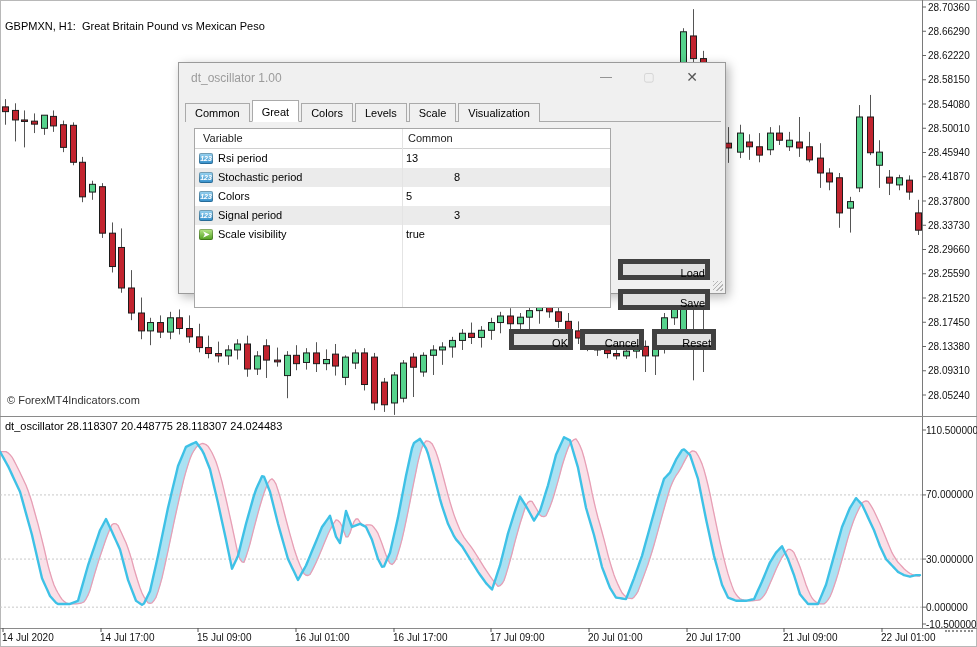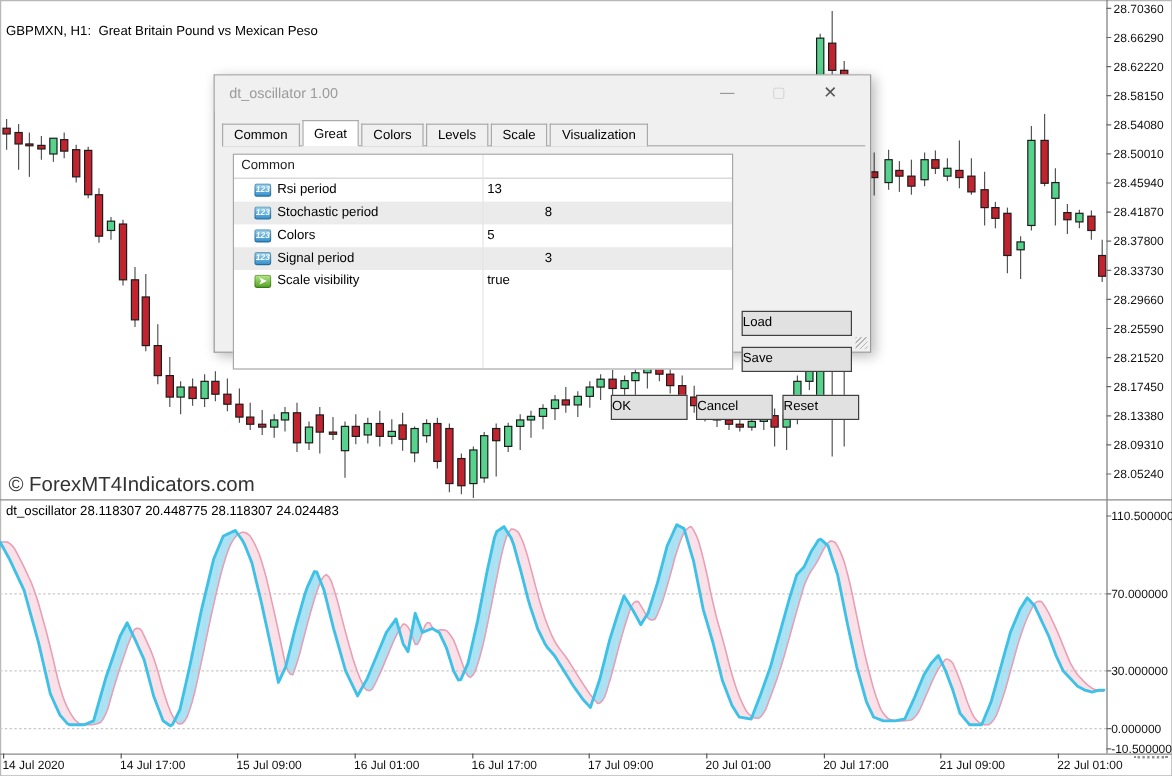--- a/index.html
+++ b/index.html
@@ -1,21 +1,21 @@
 <!DOCTYPE html>
 <html><head>
 <meta charset="utf-8">
 <style>
   html,body{margin:0;padding:0;background:#d8d8d8;}
   #root{position:relative;width:977px;height:647px;background:#fff;overflow:hidden;
         font-family:"Liberation Sans",sans-serif;box-shadow:inset 0 0 0 1px #b8b8b8;}
   #chart-svg{position:absolute;left:0;top:0;}
   #chart-svg text{font-family:"Liberation Sans",sans-serif;font-size:10px;fill:#111;}
   .chart-title{position:absolute;left:5px;top:20px;font-size:11px;color:#000;white-space:pre;}
-  .watermark{position:absolute;left:7px;top:394px;font-size:17px;color:#333;}
+  .watermark{position:absolute;left:7px;top:394px;font-size:11px;color:#333;}
   .osc-label{position:absolute;left:5px;top:420px;font-size:11px;color:#000;white-space:pre;}
 
   
   #dialog{position:absolute;left:178px;top:62px;width:548px;height:232px;background:#f0f0f0;
           border:1px solid #9a9a9a;box-sizing:border-box;box-shadow:3px 3px 10px rgba(0,0,0,.28);
           font-size:11px;color:#000;}
   .titlebar{position:absolute;left:0;top:0;right:0;height:30px;background:#f0f0f0;}
   .dlg-title{position:absolute;left:12px;top:8px;font-size:12px;color:#9b9b9b;}
   .winbtn{position:absolute;top:0;width:42px;height:28px;text-align:center;line-height:28px;
           font-size:12px;cursor:default;}
@@ -28,29 +28,29 @@
        margin-right:2px;position:relative;bottom:-1px;white-space:nowrap;}
   .tab.active{background:#fff;padding-top:5px;border-bottom:1px solid #fff;z-index:2;}
   .ptable{position:absolute;left:15px;top:65px;width:417px;height:180px;background:#fff;
           border:1px solid #a7a7a7;box-sizing:border-box;overflow:hidden;}
   .ptable .colline{position:absolute;left:207px;top:0;bottom:0;width:1px;background:#e4e4e4;}
   .thead{display:flex;height:19px;line-height:19px;border-bottom:1px solid #d0d0d0;color:#222;}
   .thead .h1{width:207px;padding-left:8px;box-sizing:border-box;}
   .thead .h2{padding-left:6px;}
   .trow{display:flex;height:19px;line-height:19px;}
   .trow.alt{background:#ebebeb;gap:48px;}
-  .cell-var{width:207px;display:flex;align-items:center;box-sizing:border-box;padding-left:17px;}
+  .cell-var{width:207px;display:flex;align-items:center;box-sizing:border-box;padding-left:4px;}
   .cell-val{padding-left:4px;}
   .picon{display:inline-block;width:14px;height:11px;border-radius:2px;margin-right:5px;
          font-size:7px;font-weight:bold;font-style:italic;color:#fff;text-align:center;
          line-height:11px;box-shadow:inset 0 0 0 1px rgba(0,0,0,.25);}
   .picon.numeric{background:linear-gradient(#9ed6f2 0%,#2f8cc9 100%);}
   .picon.bool{background:linear-gradient(#b9e98a 0%,#4f9f1e 100%);font-style:normal;font-size:8px;}
-  .btn{position:absolute;background:#e1e1e1;border:1px solid #404040;box-sizing:border-box;
-       text-align:left;font-size:11px;font-family:"Liberation Sans",sans-serif;
+  .btn{position:absolute;background:#e1e1e1;border:5px solid #404040;box-sizing:border-box;
+       text-align:right;font-size:11px;font-family:"Liberation Sans",sans-serif;
        height:21px;line-height:19px;cursor:default;}
   .btn.load{left:439px;top:196px;width:92px;}
   .btn.save{left:439px;top:226px;width:92px;}
   .btn.ok{left:330px;top:266px;width:64px;}
   .btn.cancel{left:401px;top:266px;width:64px;}
   .btn.reset{left:473px;top:266px;width:64px;}
   .grip{position:absolute;right:2px;bottom:2px;width:10px;height:10px;
         background:repeating-linear-gradient(135deg,#b5b5b5 0 1px,transparent 1px 3px);}
   .axis-dots{position:absolute;right:4px;top:630px;width:28px;height:0;
              border-top:2px dotted #909090;}
@@ -826,20 +826,21 @@
       <span class="tab active">Great</span>
       <span class="tab">Colors</span>
       <span class="tab">Levels</span>
       <span class="tab">Scale</span>
       <span class="tab">Visualization</span>
     </div>
 
     <div class="ptable">
       <div class="colline"></div>
       <div class="thead">
+        <span class="h1">Variable</span>
         <span class="h2">Common</span>
       </div>
       <div id="tbody">
           <div class="trow">
             <span class="cell-var">
               <span class="picon numeric">123</span>
               <span>Rsi period</span>
             </span>
             <span class="cell-val">13</span>
           </div>

